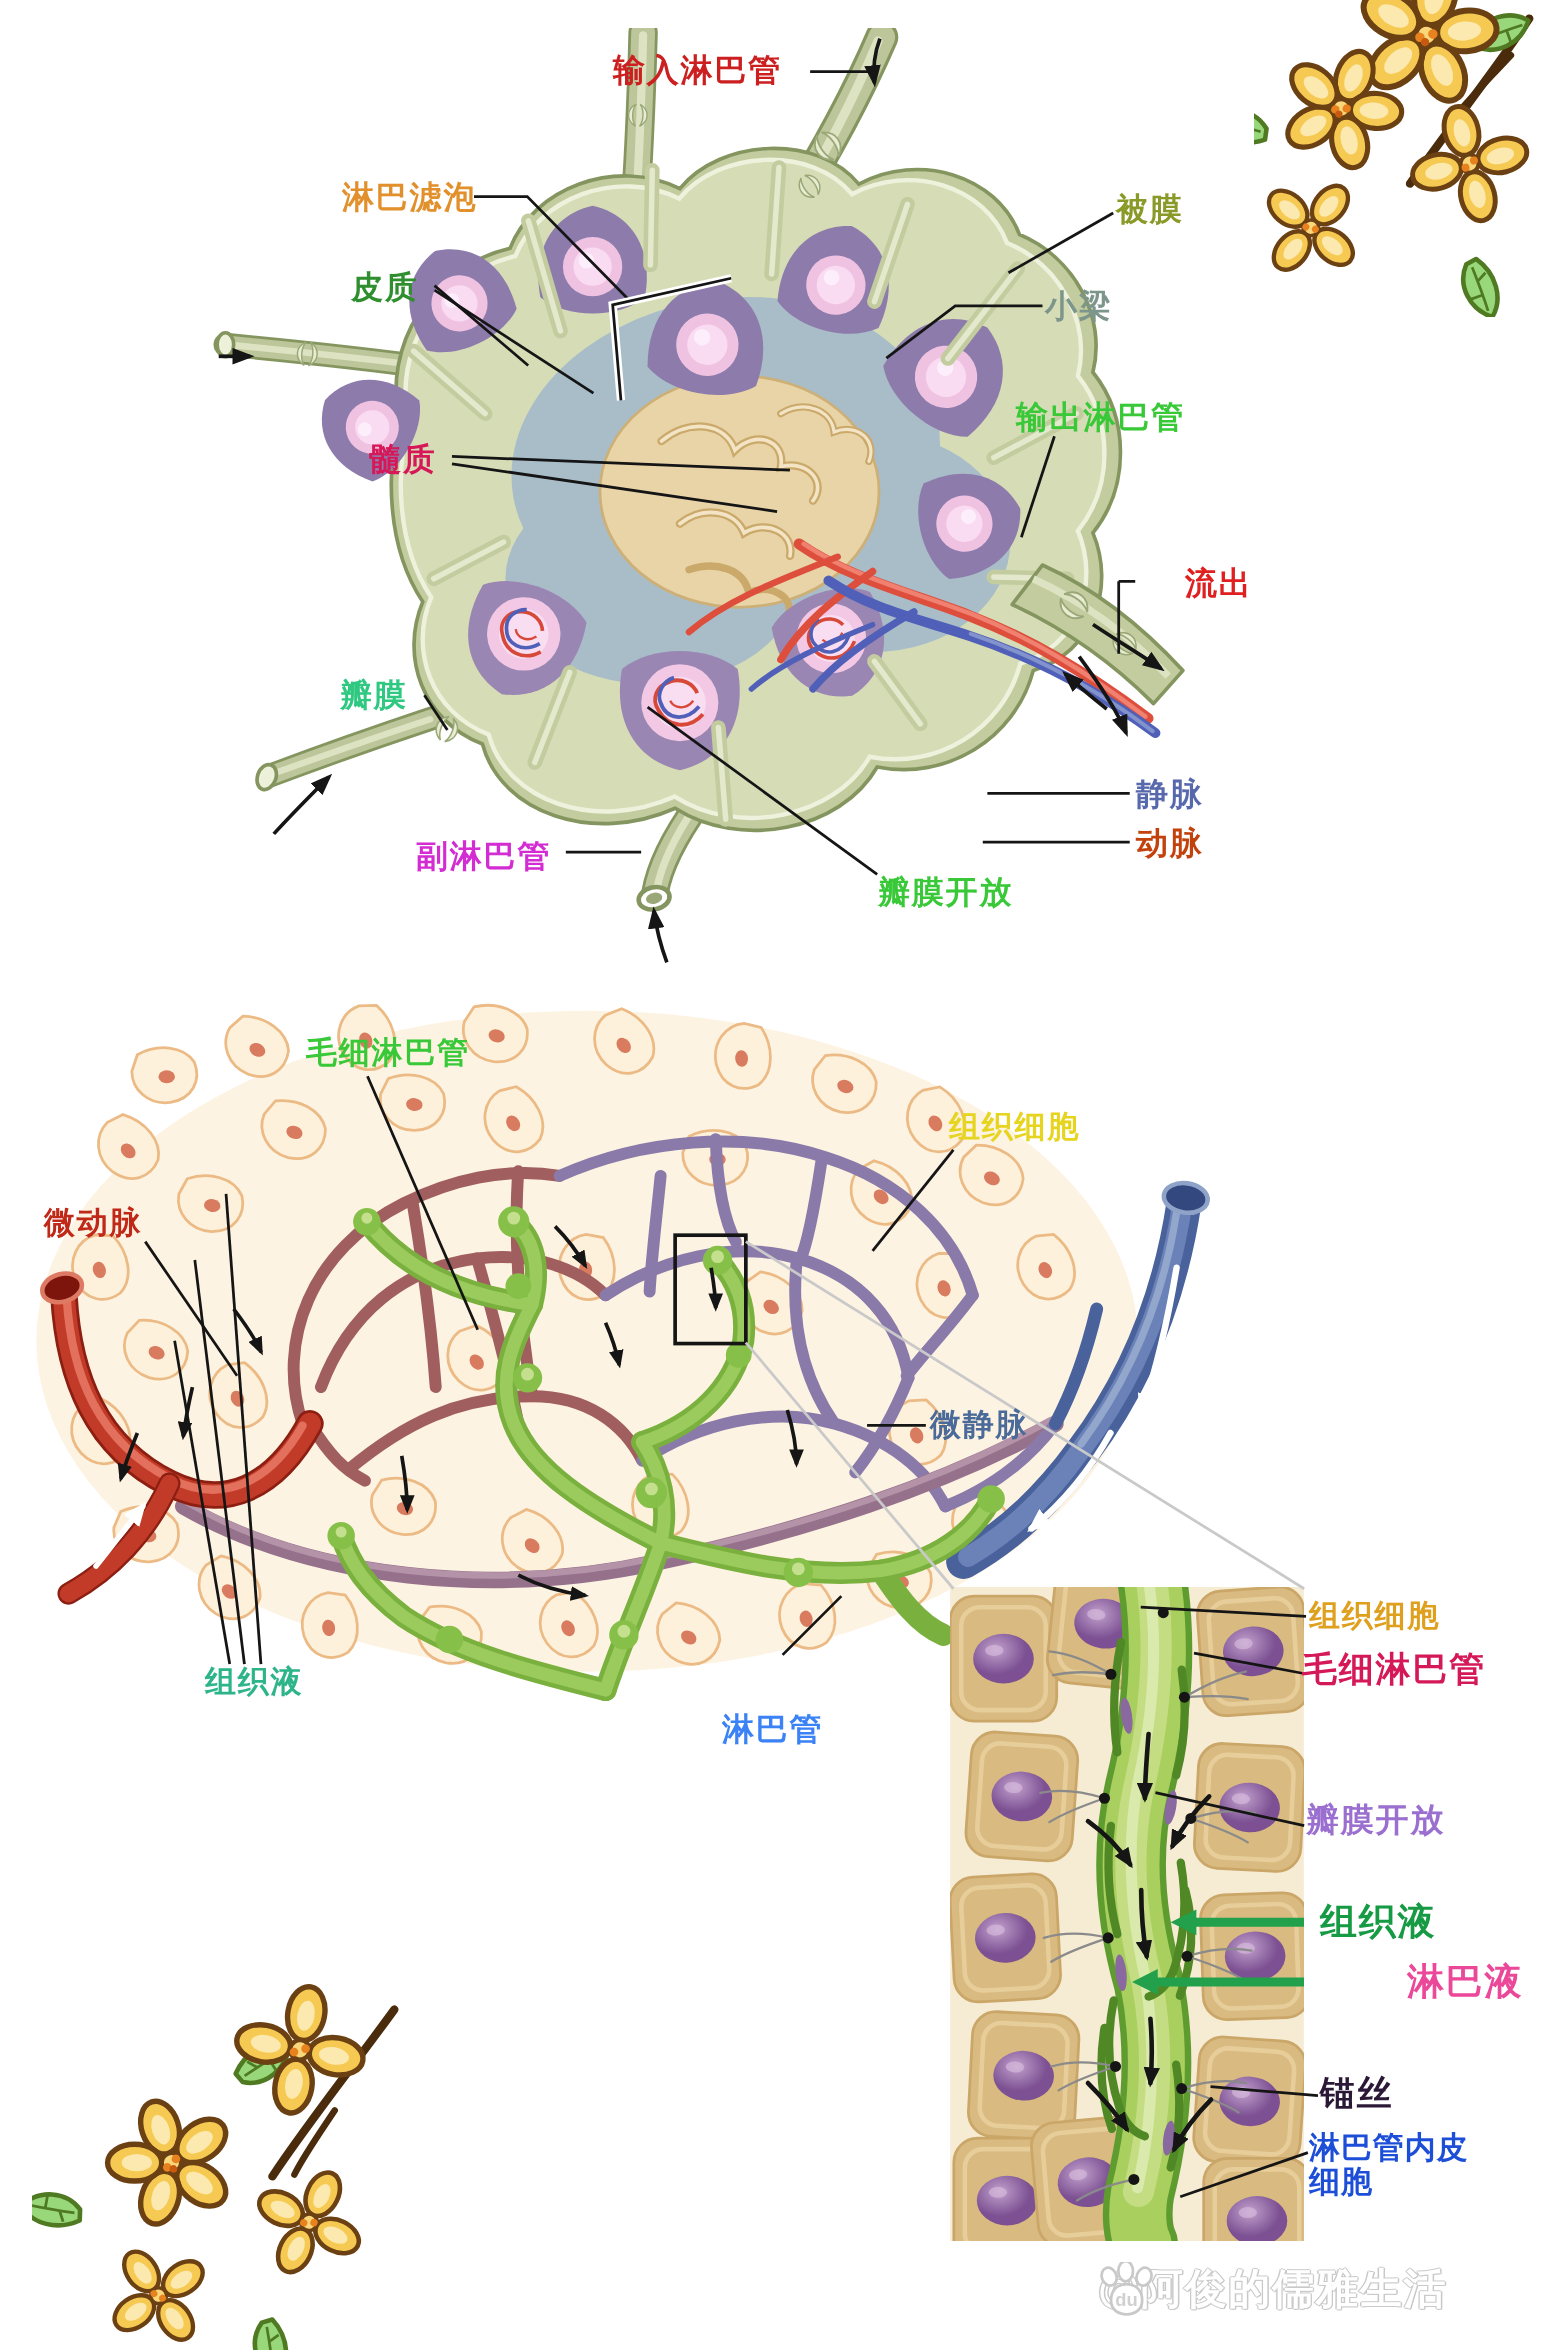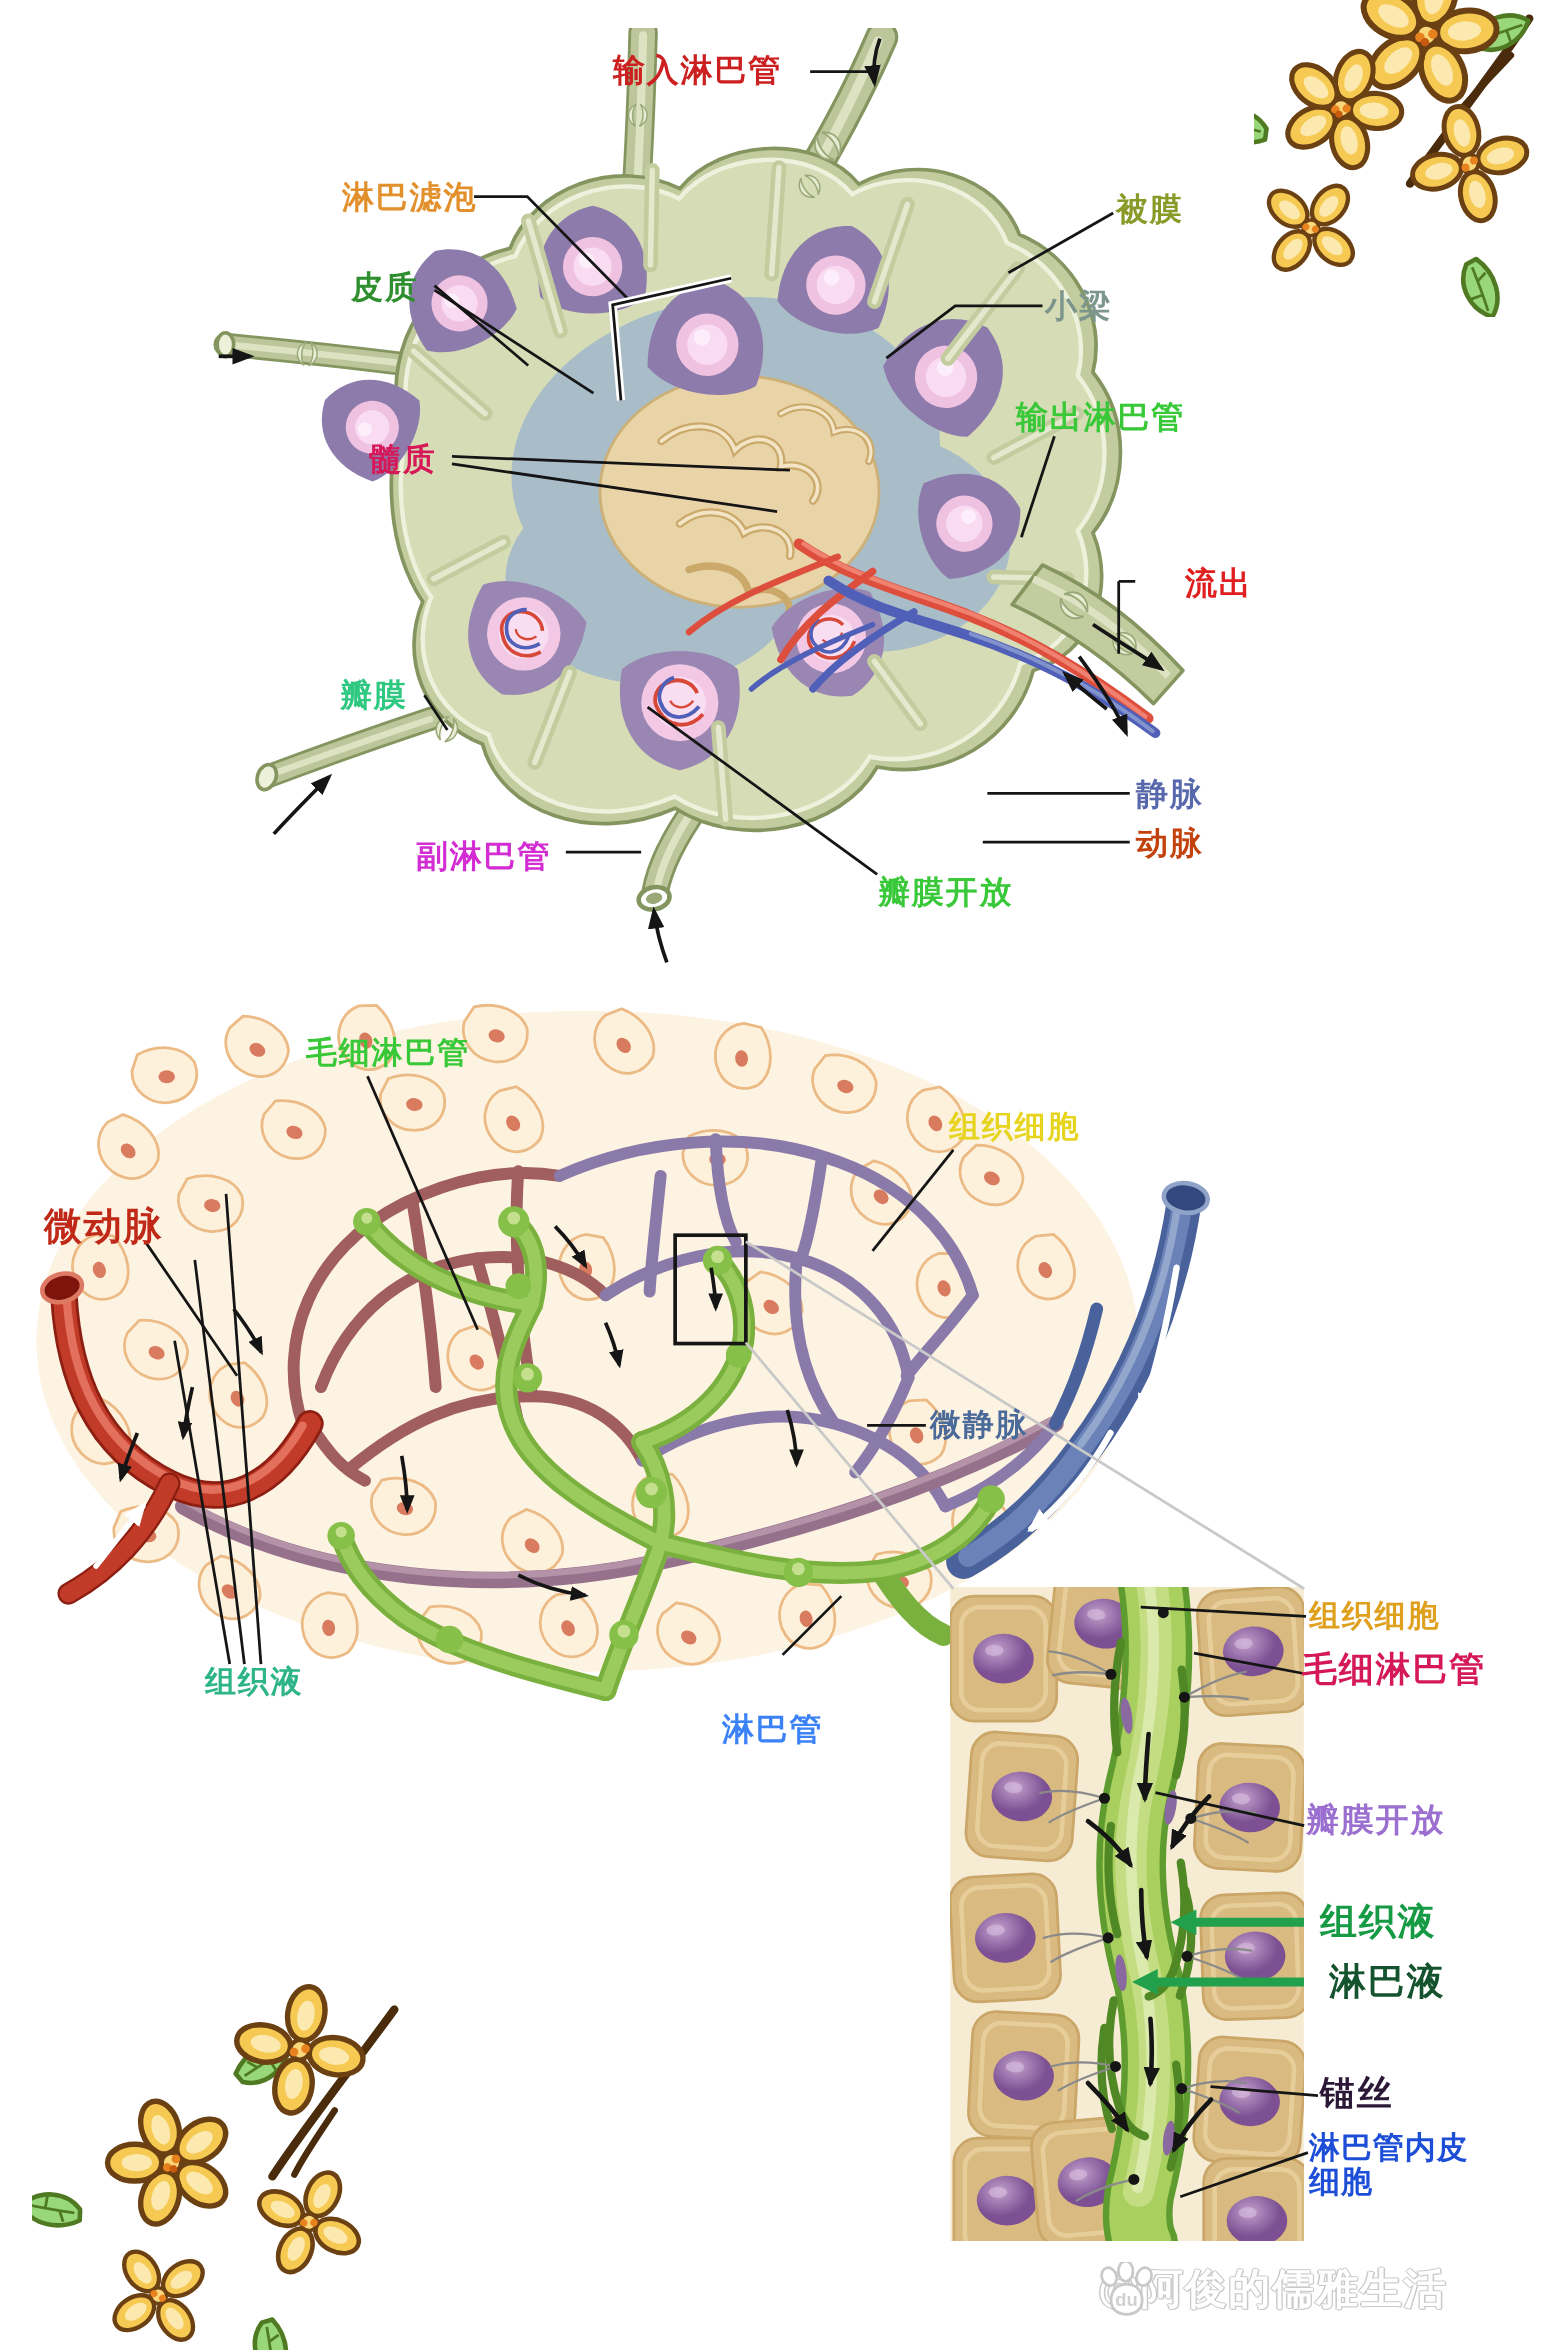--- a/index.html
+++ b/index.html
@@ -18,30 +18,30 @@
   .l-efferent {left:1016px;top:400px; color:#38c838;}
   .l-outflow  {left:1141px;top:566px; color:#e02020;margin-left:44px;}
   .l-vein     {left:1136px;top:777px; color:#5868ac;}
   .l-artery   {left:1136px;top:826px; color:#c2410c;}
   .l-valve    {left:340px; top:678px; color:#2ec880;}
   .l-access   {left:416px; top:839px; color:#d32cd3;}
   .l-hev      {left:878px; top:875px; color:#38c838;}
   
   .l-lymphcap {left:306px; top:1036px;color:#38c838;font-size:31px;}
   .l-tcell    {left:949px;top:1110px;color:#e6d41e;font-size:31px;}
-  .l-arteriole{left:44px;  top:1206px;color:#c02818;font-size:38px;}
+  .l-arteriole{left:44px;  top:1206px;color:#c02818;font-size:31px;}
   .l-venule   {left:930px;top:1408px;color:#4a6a9a;font-size:31px;}
   .l-tfluid   {left:205px; top:1665px;color:#2eb489;font-size:31px;}
   .l-lvessel  {left:722px; top:1712px;color:#3b82f6;font-size:32px;}
   
   .l-i-tcell  {left:1309px;top:1599px;color:#dfa01e;font-size:31px;}
   .l-i-lcap   {left:1302px;top:1650px;color:#d41858;font-size:35px;}
   .l-i-valve  {left:1306px;top:1802px;color:#9a6fd0;font-size:33px;}
   .l-i-tfluid {left:1320px;top:1902px;color:#169a44;font-size:37px;}
-  .l-i-lymph  {left:1329px;top:1962px;color:#14532d;font-size:37px;}
+  .l-i-lymph  {left:1407px;top:1962px;color:#ec4899;font-size:37px;}
   .l-i-anchor {left:1320px;top:2074px;color:#2a1836;font-size:35px;}
   .l-i-endo   {left:1309px;top:2131px;color:#1d4ed8;font-size:31px;letter-spacing:0.9px;}
   
   .watermark{position:absolute;left:1098px;top:2261px;display:flex;align-items:center;gap:9.2px;}
   .watermark .wm-text{font-size:42px;font-weight:bold;color:#ffffff;letter-spacing:1.8px;
      text-shadow:1.4px 0 0 #c9c9c9,-1.4px 0 0 #c9c9c9,0 1.4px 0 #c9c9c9,0 -1.4px 0 #c9c9c9,0.9px 0.9px 0 #c9c9c9;}
   
   .ln{stroke:#151515;stroke-width:3;fill:none;}
   .lnw{stroke:#ffffff;stroke-width:9;fill:none;}
   .wedge{stroke:#c9c9c9;stroke-width:3;fill:none;}

